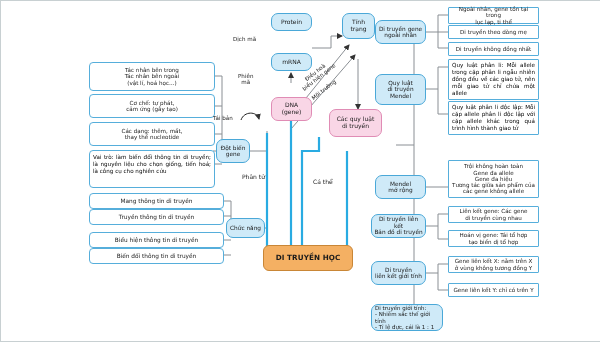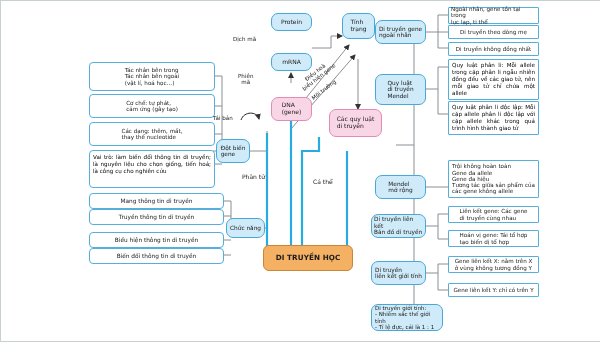--- a/index.html
+++ b/index.html
@@ -17,20 +17,21 @@
     background:#ffffff;
     border-top:1px solid #c8d0d2;
     border-left:1px solid #c8d0d2;
     border-bottom:1px solid #c8d0d2;
   }
   svg.links { position:absolute; left:0; top:0; width:600px; height:342px; pointer-events:none; }
 
   .node {
     position:absolute;
     display:flex; align-items:center; justify-content:center;
+    text-align:center;
     line-height:1.12;
     color:#1a1a1a;
     padding:1px 2px;
     white-space:pre-line;
   }
   
   .cap {
     background:#cfeaf8;
     border:1px solid #4aa8d8;
     border-radius:7px;

